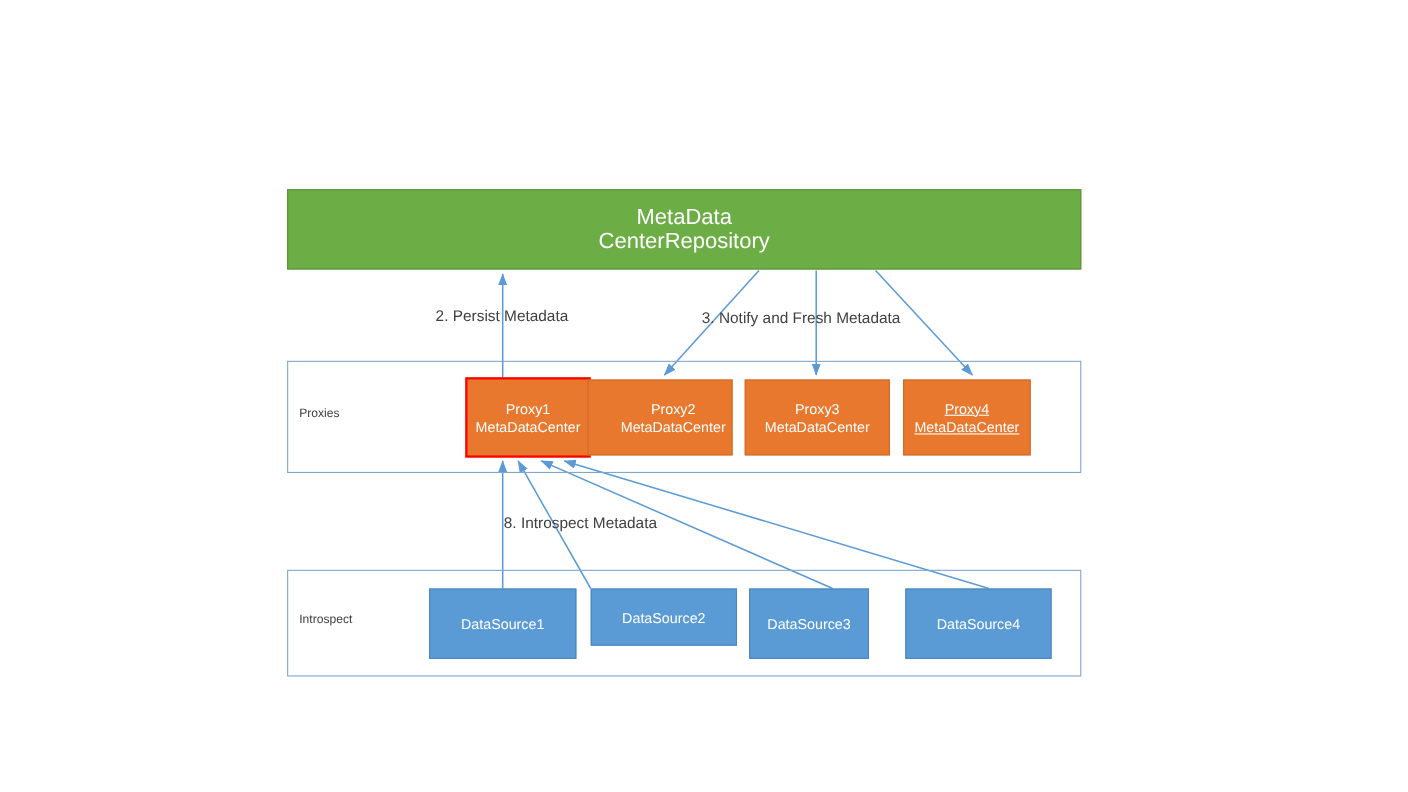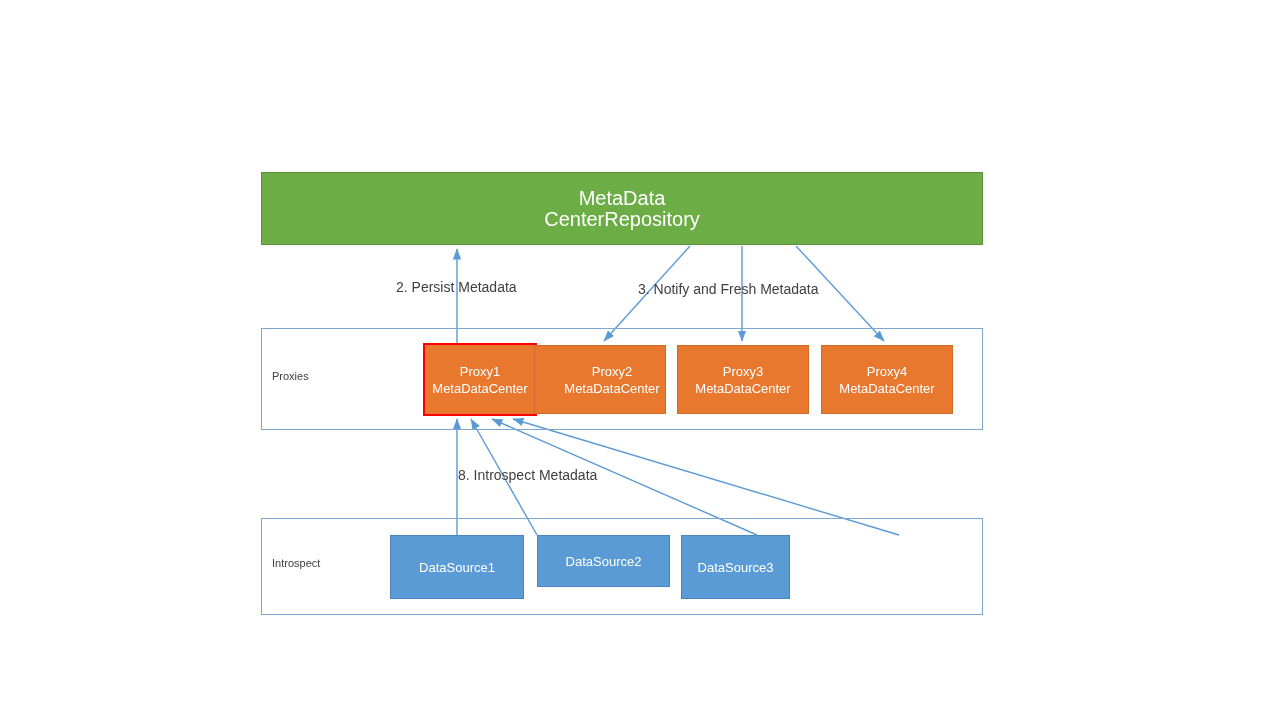--- a/index.html
+++ b/index.html
@@ -150,35 +150,38 @@
 MetaDataCenter</span>
   </div>
   <div class="node proxy" style="left:534px; top:345px; width:132px; height:69px;padding-left:24px;">
     <span>Proxy2
 MetaDataCenter</span>
   </div>
   <div class="node proxy" style="left:677px; top:345px; width:132px; height:69px;">
     <span>Proxy3
 MetaDataCenter</span>
   </div>
-  <div class="node proxy" style="left:821px; top:345px; width:132px; height:69px;">
+  <div class="node proxy" style="left:821px; top:345px; width:116px; height:69px;text-decoration:underline;">
     <span>Proxy4
 MetaDataCenter</span>
   </div>
 
   <div class="group-box" style="left:261px; top:518px; width:722px; height:97px;"></div>
   <div class="group-label" style="left:272px; top:557px;">Introspect</div>
 
   <div class="node datasource" style="left:390px; top:535px; width:134px; height:64px;text-align:right;">
     <span>DataSource1</span>
   </div>
   <div class="node datasource" style="left:537px; top:535px; width:133px; height:52px;">
     <span>DataSource2</span>
   </div>
   <div class="node datasource" style="left:681px; top:535px; width:109px; height:64px;">
     <span>DataSource3</span>
   </div>
+  <div class="node datasource" style="left:823px; top:535px; width:133px; height:64px;">
+    <span>DataSource4</span>
+  </div>
 
   <div class="edge-label" style="left:396px; top:279px;">2. Persist Metadata</div>
   <div class="edge-label" style="left:638px; top:281px;">3. Notify and Fresh Metadata</div>
   <div class="edge-label" style="left:458px; top:467px;">8. Introspect Metadata</div>
 
 </div>
 
 </body></html>

